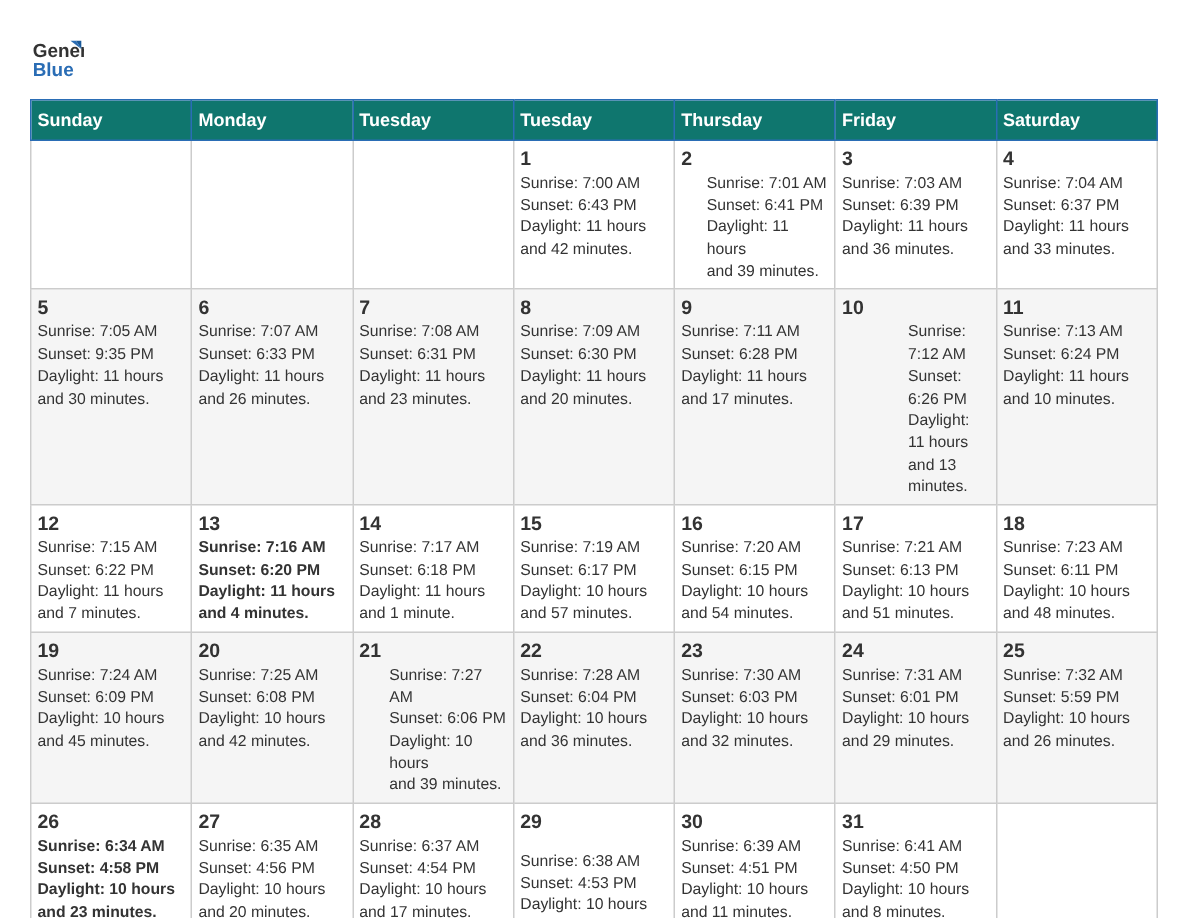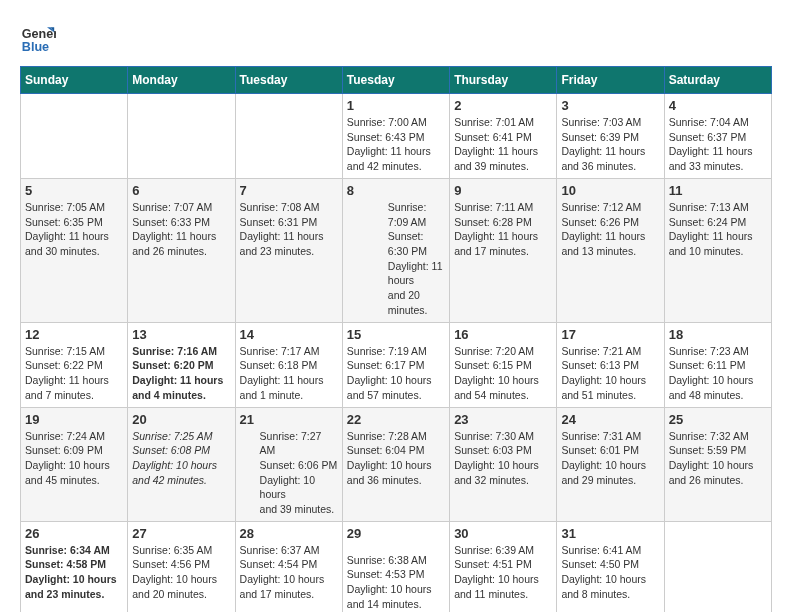--- a/index.html
+++ b/index.html
@@ -124,21 +124,21 @@
         <td class="empty-cell"></td>
         <td>
           <span class="day-num">1</span>
           <div class="day-info" style="white-space: pre-line;">Sunrise: 7:00 AM
 Sunset: 6:43 PM
 Daylight: 11 hours
 and 42 minutes.</div>
         </td>
         <td>
           <span class="day-num">2</span>
-          <div class="day-info" style="white-space: pre-line;">Sunrise: 7:01 AM
+          <div class="day-info" style="white-space: pre-line; margin-left: 17px;">Sunrise: 7:01 AM
 Sunset: 6:41 PM
 Daylight: 11 hours
 and 39 minutes.</div>
         </td>
         <td>
           <span class="day-num">3</span>
           <div class="day-info" style="white-space: pre-line;">Sunrise: 7:03 AM
 Sunset: 6:39 PM
 Daylight: 11 hours
 and 36 minutes.</div>
@@ -148,55 +148,55 @@
           <div class="day-info" style="white-space: pre-line;">Sunrise: 7:04 AM
 Sunset: 6:37 PM
 Daylight: 11 hours
 and 33 minutes.</div>
         </td>
       </tr>
       <tr>
         <td>
           <span class="day-num">5</span>
           <div class="day-info" style="white-space: pre-line;">Sunrise: 7:05 AM
-Sunset: 6:35 PM
+Sunset: 9:35 PM
 Daylight: 11 hours
 and 30 minutes.</div>
         </td>
         <td>
           <span class="day-num">6</span>
           <div class="day-info" style="white-space: pre-line;">Sunrise: 7:07 AM
 Sunset: 6:33 PM
 Daylight: 11 hours
 and 26 minutes.</div>
         </td>
         <td>
           <span class="day-num">7</span>
           <div class="day-info" style="white-space: pre-line;">Sunrise: 7:08 AM
 Sunset: 6:31 PM
 Daylight: 11 hours
 and 23 minutes.</div>
         </td>
         <td>
           <span class="day-num">8</span>
-          <div class="day-info" style="white-space: pre-line; margin-left: 41px;">Sunrise: 7:09 AM
+          <div class="day-info" style="white-space: pre-line;">Sunrise: 7:09 AM
 Sunset: 6:30 PM
 Daylight: 11 hours
 and 20 minutes.</div>
         </td>
         <td>
           <span class="day-num">9</span>
           <div class="day-info" style="white-space: pre-line;">Sunrise: 7:11 AM
 Sunset: 6:28 PM
 Daylight: 11 hours
 and 17 minutes.</div>
         </td>
         <td>
           <span class="day-num">10</span>
-          <div class="day-info" style="white-space: pre-line;">Sunrise: 7:12 AM
+          <div class="day-info" style="white-space: pre-line; margin-left: 44px;">Sunrise: 7:12 AM
 Sunset: 6:26 PM
 Daylight: 11 hours
 and 13 minutes.</div>
         </td>
         <td>
           <span class="day-num">11</span>
           <div class="day-info" style="white-space: pre-line;">Sunrise: 7:13 AM
 Sunset: 6:24 PM
 Daylight: 11 hours
 and 10 minutes.</div>
@@ -256,21 +256,21 @@
       <tr>
         <td>
           <span class="day-num">19</span>
           <div class="day-info" style="white-space: pre-line;">Sunrise: 7:24 AM
 Sunset: 6:09 PM
 Daylight: 10 hours
 and 45 minutes.</div>
         </td>
         <td>
           <span class="day-num">20</span>
-          <div class="day-info" style="white-space: pre-line; font-style: italic;">Sunrise: 7:25 AM
+          <div class="day-info" style="white-space: pre-line;">Sunrise: 7:25 AM
 Sunset: 6:08 PM
 Daylight: 10 hours
 and 42 minutes.</div>
         </td>
         <td>
           <span class="day-num">21</span>
           <div class="day-info" style="white-space: pre-line; margin-left: 20px;">Sunrise: 7:27 AM
 Sunset: 6:06 PM
 Daylight: 10 hours
 and 39 minutes.</div>

